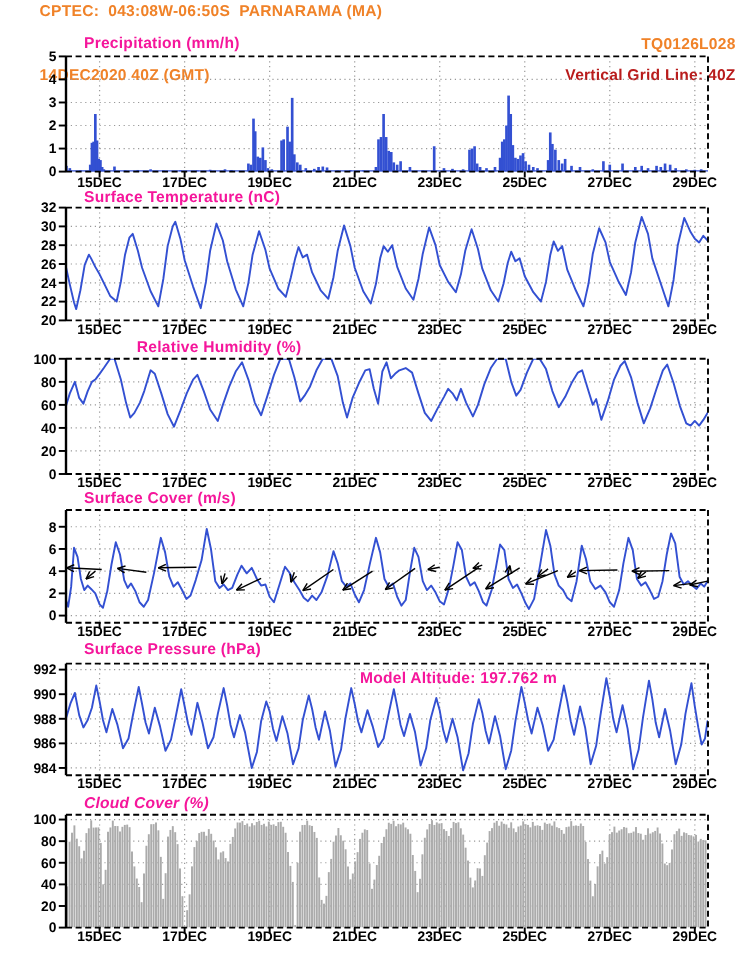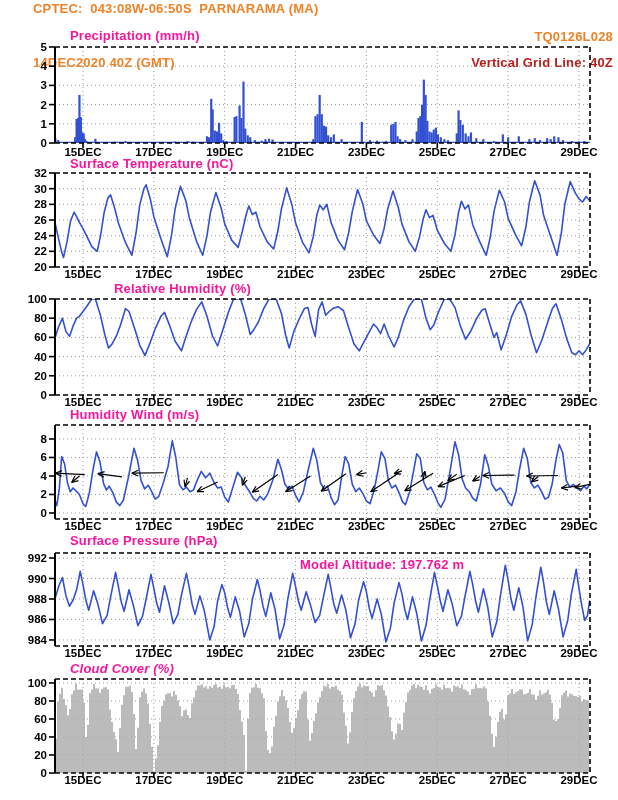--- a/index.html
+++ b/index.html
@@ -14,21 +14,21 @@
 
 <div class="page">
   <div class="hdr" style="left: 33px; top: 1px; color: rgb(240, 130, 40);">CPTEC:  043:08W-06:50S  PARNARAMA (MA)</div>
   <div class="hdr" style="left: 33px; top: 15px; color: rgb(240, 130, 40); margin-top: 40px;">14DEC2020 40Z (GMT)</div>
   <div class="hdr" style="right: 5px; top: 15px; color: #b91c1c; margin-top: 40px;">Vertical Grid Line: 40Z</div>
   <div class="hdr" style="right: 5px; top: 29px; color: rgb(240, 130, 40);">TQ0126L028</div>
 
   <div class="ttl" style="left: 70px; top: 28px; color: rgb(245, 22, 155);">Precipitation (mm/h)</div>
   <div class="ttl" style="left: 70px; top: 156px; color: rgb(245, 22, 155);">Surface Temperature (nC)</div>
   <div class="ttl" style="left: 70px; top: 281px; color: rgb(245, 22, 155); margin-left: 44px;">Relative Humidity (%)</div>
-  <div class="ttl" style="left: 70px; top: 407px; color: rgb(245, 22, 155);">Humidity Wind (m/s)</div>
+  <div class="ttl" style="left: 70px; top: 407px; color: rgb(245, 22, 155);">Surface Cover (m/s)</div>
   <div class="ttl" style="left: 70px; top: 533px; color: rgb(245, 22, 155);">Surface Pressure (hPa)</div>
   <div class="ttl" style="left: 300px; top: 557px; color: rgb(245, 22, 155);">Model Altitude: 197.762 m</div>
   <div class="ttl" style="left: 70px; top: 661px; color: rgb(245, 22, 155); font-style: italic;">Cloud Cover (%)</div>
 
   <svg id="cv" width="618" height="800" viewBox="0 0 618 800">
       <defs>
         <clipPath id="clip0">
           <rect x="55" y="47" width="535" height="96"></rect>
         </clipPath>
         <clipPath id="clip1">

